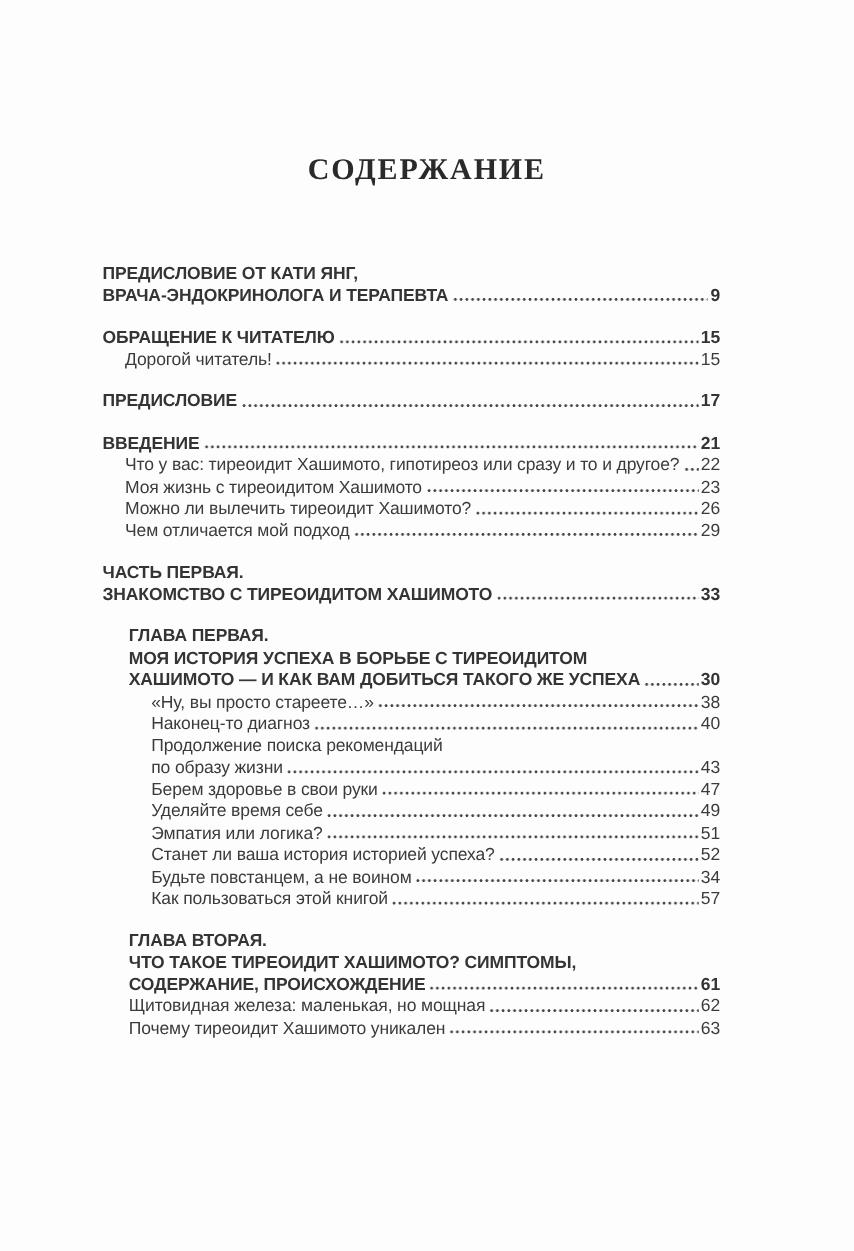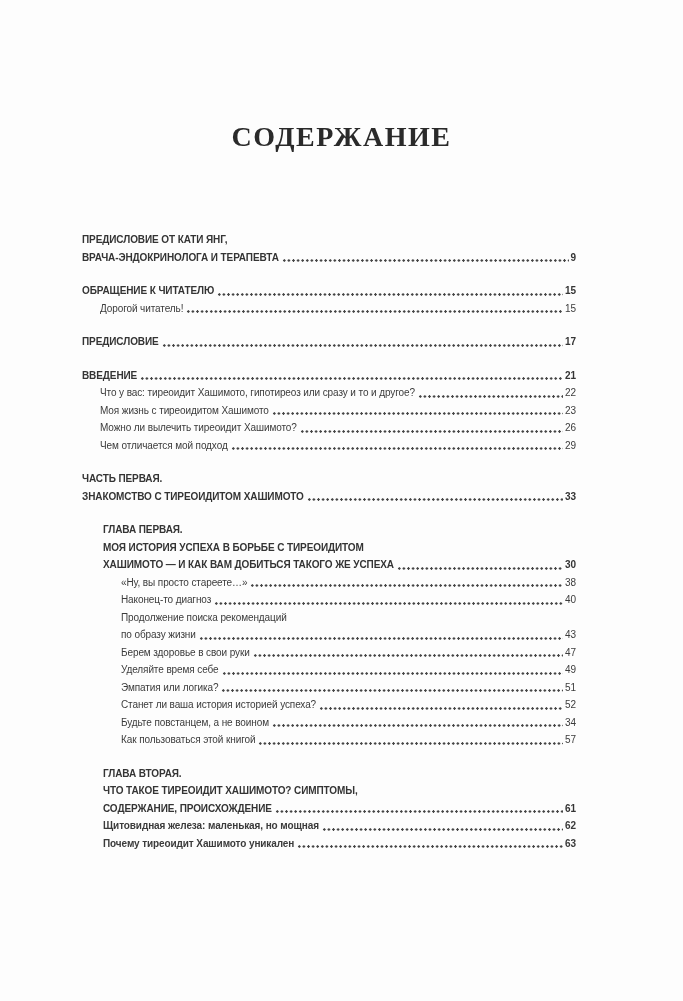--- a/index.html
+++ b/index.html
@@ -15,40 +15,40 @@
     background: #fdfdfd;
     box-sizing: border-box;
     padding-top: 118px;
     overflow: hidden;
     color: #3b3b3b;
   }
   .title {
     margin: 0;
     font-family: "Liberation Serif", "DejaVu Serif", serif;
     font-weight: bold;
-    font-size: 28px;
+    font-size: 24px;
     line-height: 37px;
     letter-spacing: 1.5px;
     text-align: center;
     color: #2a2a2a;
   }
   .toc {
-    margin: 76px 107px 0 82px; 
-    font-size: 10px;
+    margin: 55px 107px 0 82px; 
+    font-size: 14px;
     letter-spacing: -0.1px;
   }
   .row {
     display: flex;
     align-items: flex-end;
     line-height: 17.5px;
   }
   .row.bold { font-weight: bold; color: #343434; }
   .row.gap { margin-top: 16px; }
   .ind1 { padding-left: 18px; }
-  .ind2 { padding-left: 21px; font-weight: bold; }
+  .ind2 { padding-left: 21px; }
   .ind3 { padding-left: 39px; }
   .txt { white-space: nowrap; flex-shrink: 0; }
   .leader {
     flex: 1 1 auto;
     min-width: 9px;
     align-self: stretch;
     margin: 0 2px 0 3px;
     background-image: radial-gradient(circle, var(--dot-color, #454545) 1px, rgba(0,0,0,0) 1.35px);
     background-size: 4.6px 4.6px;
     background-repeat: repeat-x;

